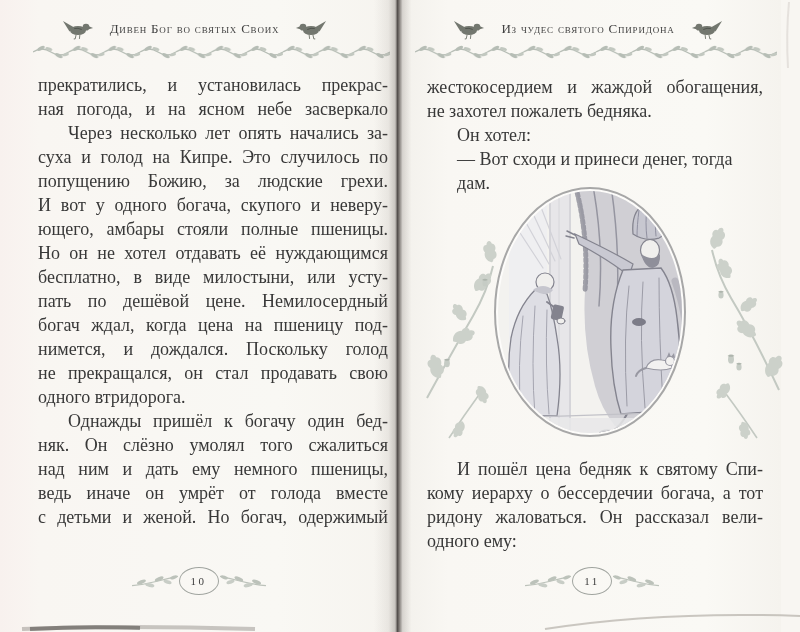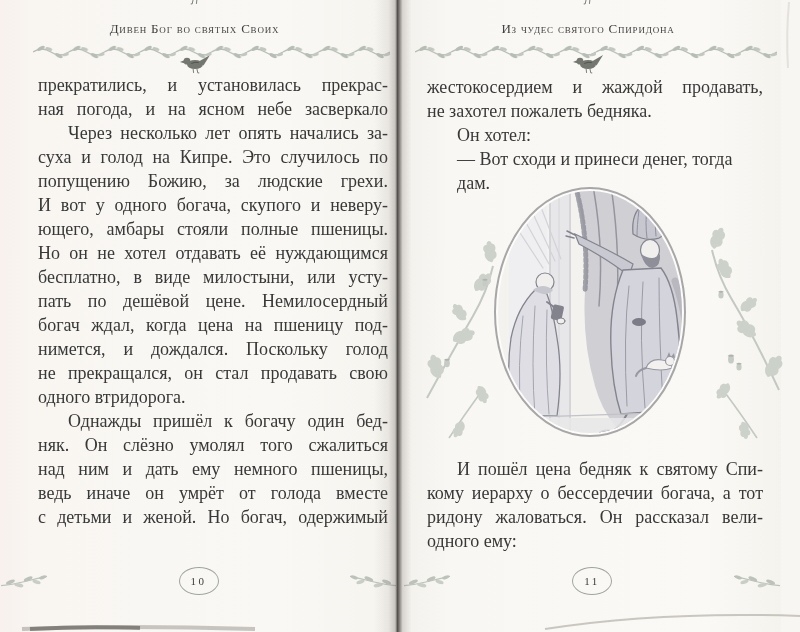--- a/index.html
+++ b/index.html
@@ -7,42 +7,42 @@
        font-family:"Liberation Serif","DejaVu Serif",serif;}
   .spread{position:relative;width:800px;height:632px;background:#f8f6f2;}
 
   .page{position:absolute;top:0;height:632px;}
   .page.left{left:0;width:397px;
     background:linear-gradient(90deg,#f8f1ee 0%,#f9f6f2 10%,#f9f8f4 70%,#f6f4ef 100%);}
   .page.right{left:403px;width:378px;
     background:linear-gradient(90deg,#f3f1ec 0%,#f9f7f3 12%,#faf9f5 80%,#f5f3ee 100%);}
 
   .header{position:absolute;top:16px;left:2px;right:10px;height:26px;
-    display:flex;align-items:center;justify-content:center;gap:16px;flex-direction:column;}
+    display:flex;align-items:center;justify-content:center;gap:16px;}
   .header .htext{font-size:13px;letter-spacing:.8px;font-variant:small-caps;
     color:#414141;white-space:nowrap;}
   .bird{width:32px;height:21px;flex:0 0 auto;}
   .bird.flip{transform:scaleX(-1);}
 
   .vine{position:absolute;top:45px;height:14px;}
   .page.left .vine{left:33px;width:357px;}
   .page.right .vine{left:12px;width:362px;}
 
   .col{position:absolute;}
   .page.left .col{left:38px;top:73px;width:350px;}
   .page.right .col.top{left:24px;top:75px;width:336px;}
   .page.right .col.bottom{left:24px;top:457px;width:336px;}
   .tline{height:24px;line-height:24px;font-size:18px;color:#383838;}
   .tline.j{text-align:justify;text-align-last:justify;}
   .tline.i{padding-left:30px;}
 
   .illu{position:absolute;left:20px;top:186px;width:360px;height:258px;}
 
   .pagenum{position:absolute;top:566px;left:0;right:0;height:30px;
-    display:flex;align-items:center;justify-content:space-between;}
+    display:flex;align-items:center;justify-content:center;}
   .badge{min-width:40px;height:28px;border:1px solid #a0a49f;border-radius:50%;
     display:flex;align-items:center;justify-content:center;
     font-size:11px;letter-spacing:2.5px;color:#3e3e3e;padding:0 6px;box-sizing:border-box;}
   .twig{width:48px;height:17px;}
   .twig.flip{transform:scaleX(-1);}
 
   .gutter{position:absolute;left:374px;top:0;width:48px;height:632px;pointer-events:none;
     background:linear-gradient(90deg,
       rgba(110,100,95,0) 0%,
       rgba(110,100,95,0.10) 30%,
@@ -187,21 +187,21 @@
           <ellipse cx="8" cy="3.4" rx="4.2" ry="1.8" fill="#b6bdb5" transform="rotate(-28 8 3.4)"></ellipse>
           <ellipse cx="16" cy="4" rx="3.6" ry="1.6" fill="#c2c8c0" transform="rotate(18 16 4)"></ellipse>
           <ellipse cx="26" cy="10.6" rx="4.2" ry="1.8" fill="#b6bdb5" transform="rotate(28 26 10.6)"></ellipse>
           <ellipse cx="33" cy="9.6" rx="3.4" ry="1.5" fill="#c2c8c0" transform="rotate(-14 33 9.6)"></ellipse>
         </pattern>
       </defs>
       <rect width="360" height="14" fill="url(#vpR)"></rect>
     </svg>
 
     <div class="col top">
-      <div class="tline j">жестокосердием и жаждой продавать,</div>
+      <div class="tline j">жестокосердием и жаждой обогащения,</div>
       <div class="tline">не захотел пожалеть бедняка.</div>
       <div class="tline i">Он хотел:</div>
       <div class="tline i">— Вот сходи и принеси денег, тогда дам.</div>
     </div>
 
     <svg class="illu" viewBox="0 0 360 258">
       <defs>
         <clipPath id="ovclip">
             <ellipse cx="167" cy="126" rx="92" ry="121"></ellipse>
           </clipPath>

